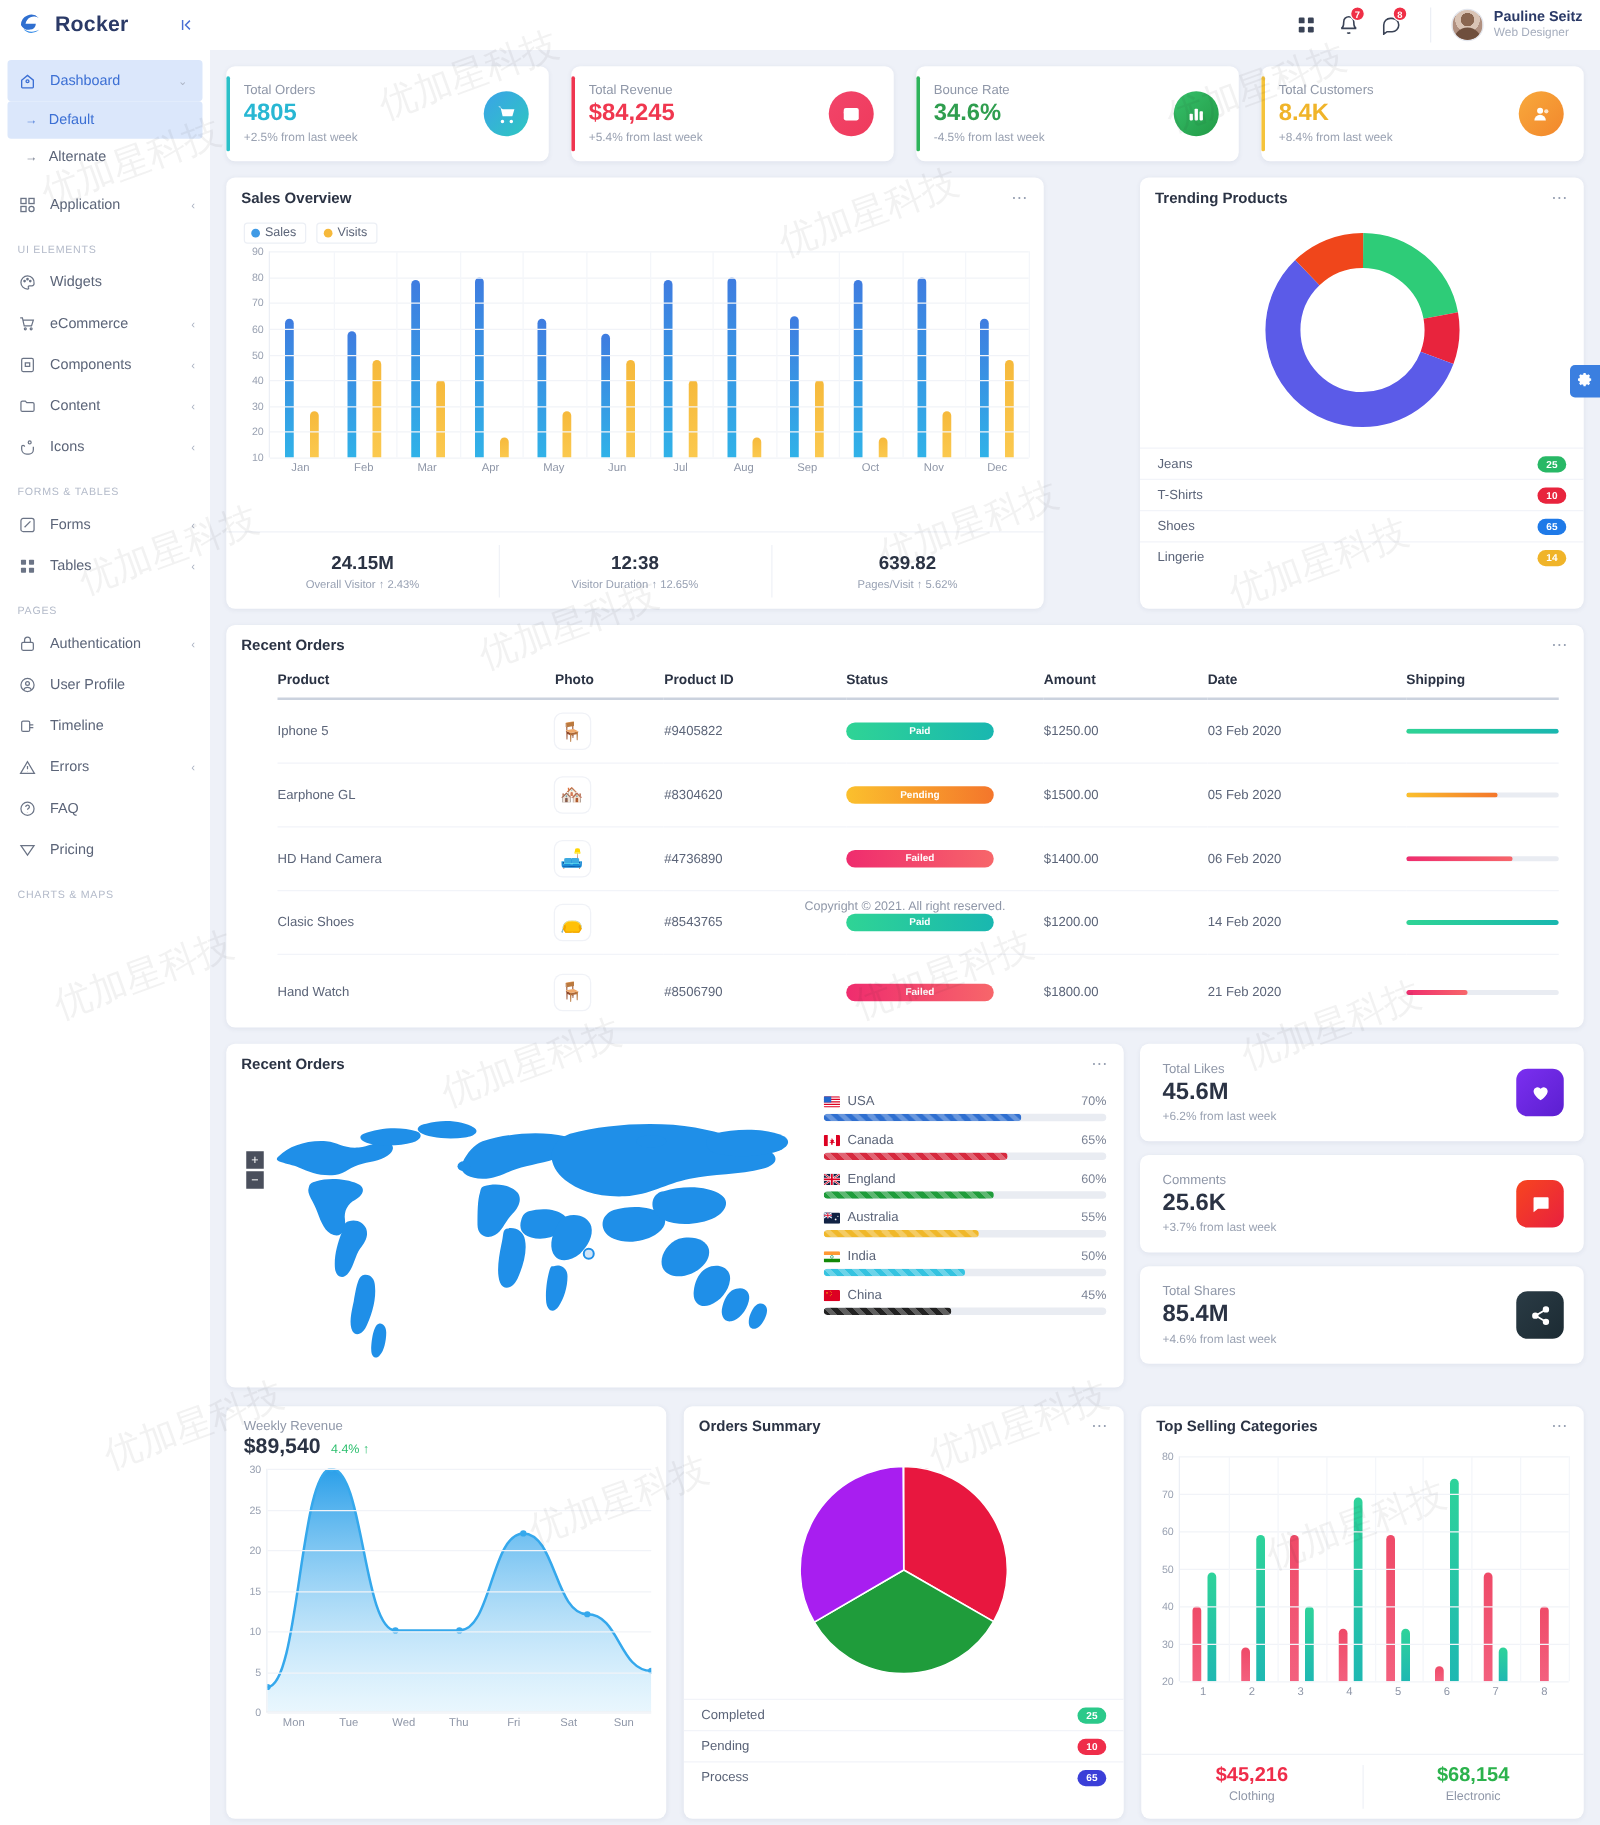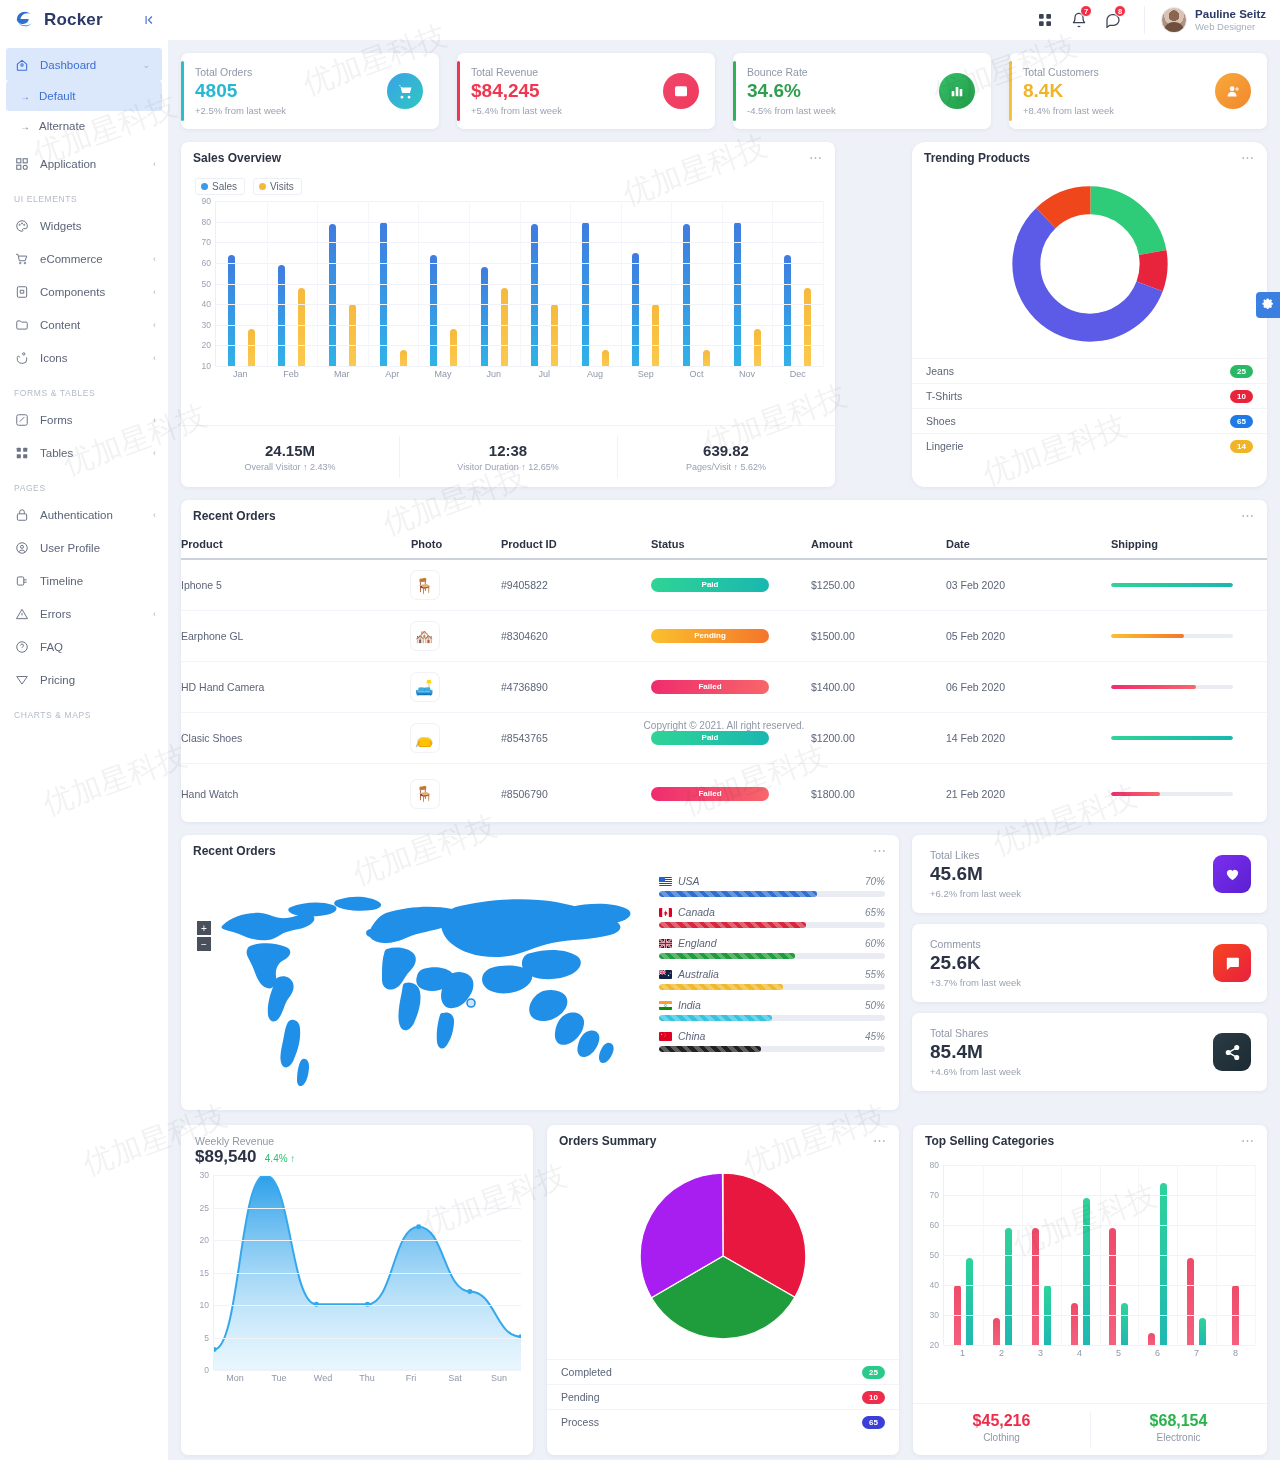--- a/index.html
+++ b/index.html
@@ -150,21 +150,21 @@
     border-top:1px solid #f0f2f7; display:flex; align-items:center;
   }
   .ov-item { flex:1; text-align:center; position:relative; }
   .ov-item + .ov-item::before {
     content:""; position:absolute; left:0; top:-6px; bottom:-6px; width:1px; background:#f0f2f7;
   }
   .ov-val { font-size:15px; font-weight:bold; color:#2b3344; }
   .ov-sub { font-size:9px; color:#98a1b3; margin-top:3px; }
 
   
-  .trend-card { position:absolute; left:744px; top:102px; width:355px; height:345px; overflow:hidden;border-radius:13px; }
+  .trend-card { position:absolute; left:744px; top:102px; width:355px; height:345px; overflow:hidden; }
   .donut-wrap { display:flex; justify-content:center; padding:6px 0 10px; }
   .tp-row {
     height:25px; display:flex; align-items:center; padding:0 14px;
     border-top:1px solid #f2f4f9; font-size:10.5px; color:#5b6478;
   }
   .tp-badge {
     margin-left:auto; color:#fff; font-size:8px; font-weight:bold;
     border-radius:8px; padding:2px 7px; min-width:22px; text-align:center;
   }
 
@@ -195,21 +195,21 @@
   
   .map-card { position:absolute; left:13px; top:795px; width:718px; height:275px; overflow:hidden; }
   .map-body { display:flex; height:233px; }
   .map-left { flex:1; position:relative; padding:6px 0 0 10px; }
   .zoom-ctrl { position:absolute; left:16px; top:54px; z-index:3; }
   .zoom-btn {
     width:14px; height:14px; background:#4a4f5c; color:#fff;
     font-size:10px; display:flex; align-items:center; justify-content:center; cursor:pointer;
   }
   .map-right { width:240px; padding:8px 14px 0 0; }
-  .ctry-row { margin-bottom:9px;font-style:italic; }
+  .ctry-row { margin-bottom:9px; }
   .ctry-top { display:flex; align-items:center; gap:6px; font-size:10.5px; color:#5b6478; }
   .flag { width:13px; height:9px; border-radius:1px; flex:none; display:block; }
   .ctry-pct { margin-left:auto; font-size:10px; color:#7a8294; }
   .ctry-track { margin-top:4px; height:6px; border-radius:3px; background:#e9ecf2; overflow:hidden; }
   .ctry-fill { height:6px; border-radius:3px; }
 
   
   .social-col { position:absolute; left:744px; top:795px; width:355px; height:275px; }
   .social-card {
     background:#fff; border-radius:7px; box-shadow:0 1px 4px rgba(40,55,95,.07);
@@ -703,21 +703,21 @@
       <span>Lingerie</span>
       <span class="tp-badge" id="tpb3" style="background: rgb(240, 180, 41);">14</span>
     </div>
   </div>
 
   <div class="card orders-card">
     <div class="card-head">
       <span class="card-title">Recent Orders</span>
       <span class="dots">⋯</span>
     </div>
-    <div style="padding:0 0;">
+    <div style="padding:0 20px;margin-left:21px;">
       <table class="orders">
         <thead>
           <tr>
             <th style="width:230px">Product</th>
             <th style="width:90px">Photo</th>
             <th style="width:150px">Product ID</th>
             <th style="width:160px">Status</th>
             <th style="width:135px">Amount</th>
             <th style="width:165px">Date</th>
             <th>Shipping</th>

